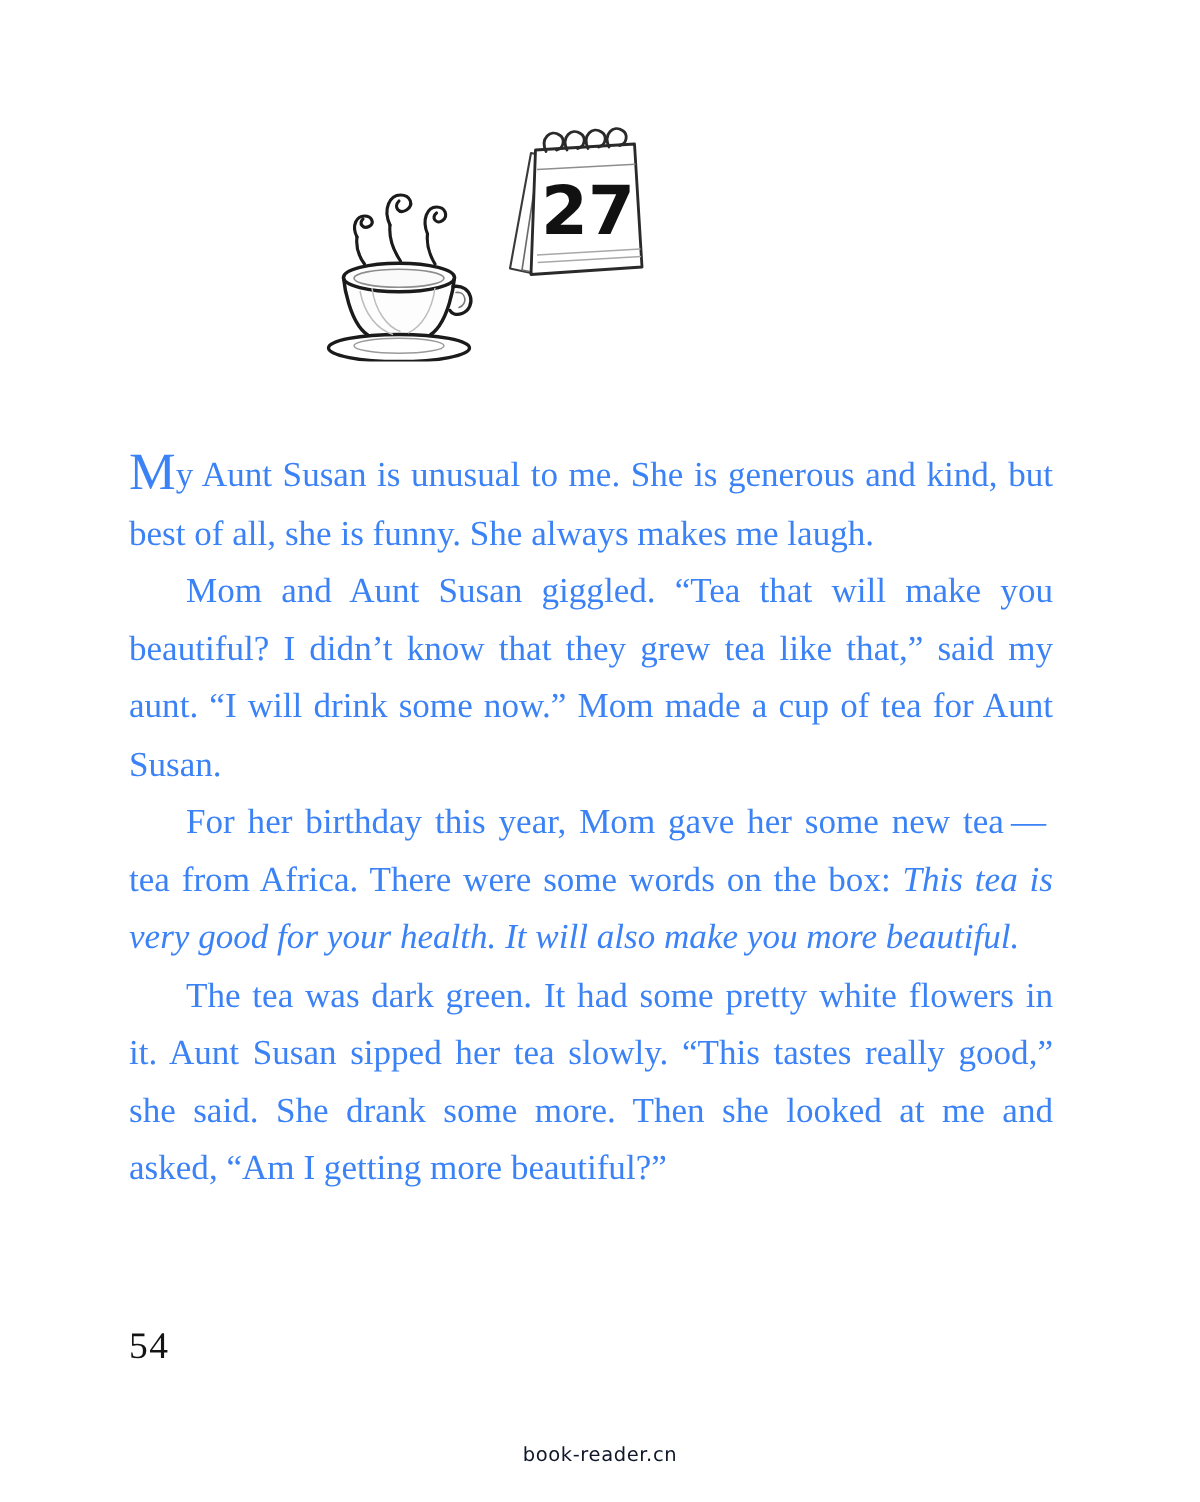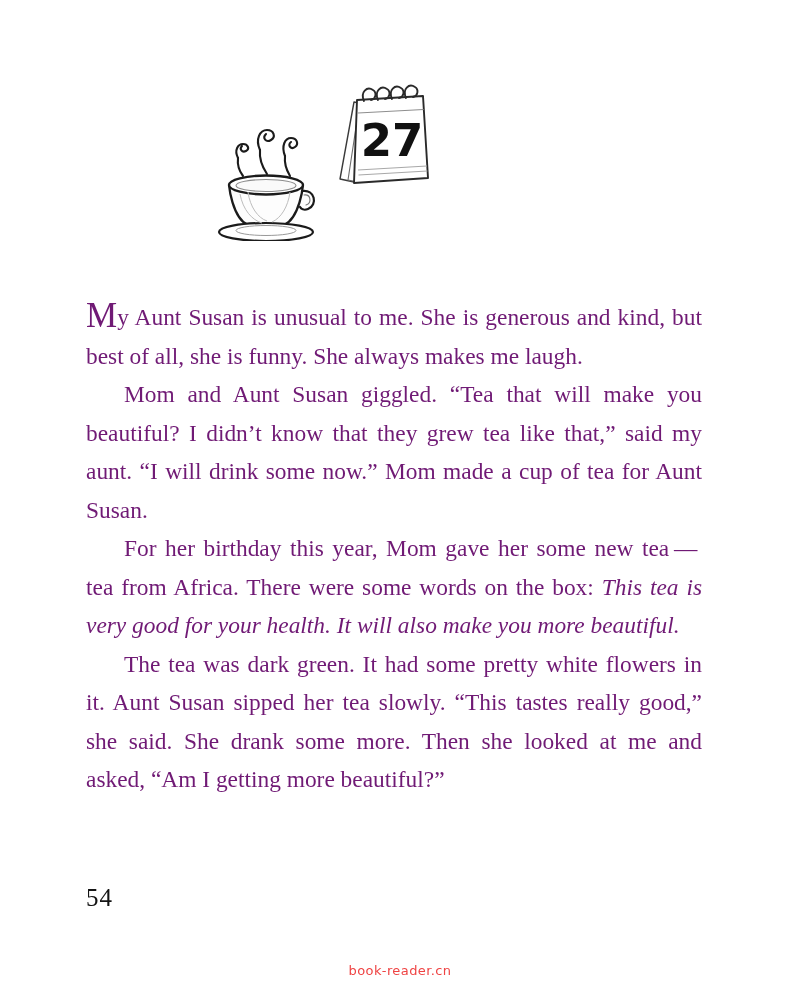--- a/index.html
+++ b/index.html
@@ -76,21 +76,21 @@
   
   .body-text {
     position: absolute;
     left: 86px;
     top: 298px;
     width: 616px;
     font-size: 23.4px;
     line-height: 38.5px;
     text-align: justify;
     text-justify: inter-word;
-    color: #701a75;
+    color: #3b82f6;
   }
 
   .para {
     margin: 0;
     text-indent: 38px;
     text-align: justify;
   }
   .para.first {
     text-indent: 0;
   }
@@ -118,21 +118,21 @@
 
   
   .watermark {
     position: absolute;
     left: 0;
     top: 963px;
     width: 800px;
     text-align: center;
     font-family: "DejaVu Sans", "Liberation Sans", sans-serif;
     font-size: 13px;
-    color: #ef4444;
+    color: #0f172a;
     letter-spacing: 0.4px;
     user-select: none;
   }
 </style>
 </head>
 <body>
 
 <div class="page">
 
   <div class="chapter-head">

